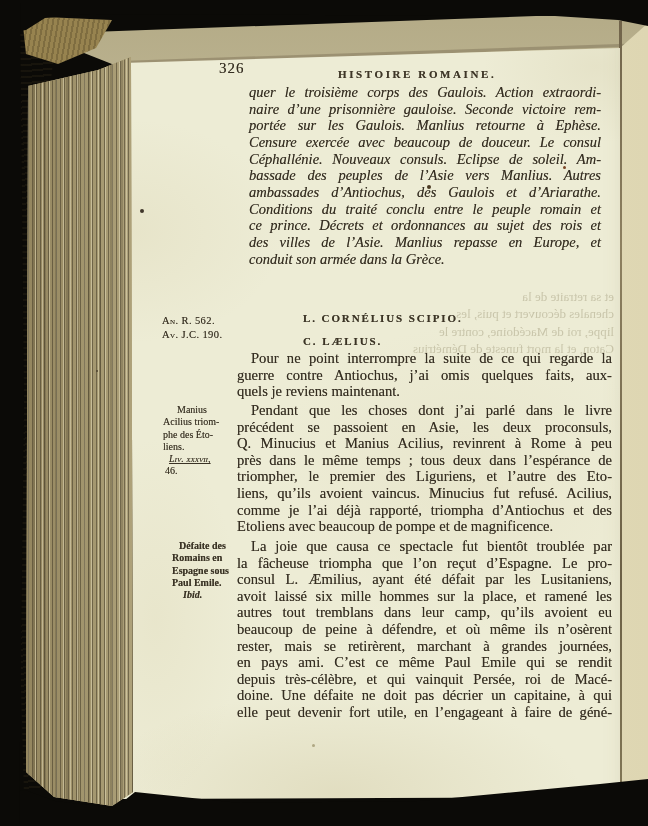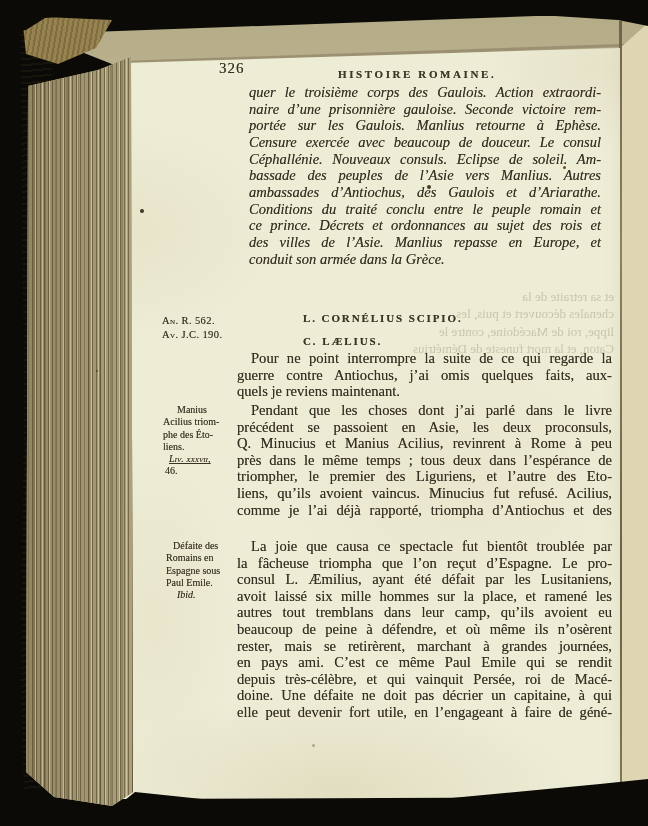--- a/index.html
+++ b/index.html
@@ -59,21 +59,21 @@
 
   .pagenum{left:219px;top:60px;font-size:15px;letter-spacing:1px;}
   .runtitle{left:338px;top:68px;font-size:11px;font-weight:700;letter-spacing:2.6px;color:#3e3627;white-space:nowrap;}
   .summary{left:249px;top:84px;width:352px;font-size:14.5px;line-height:16.65px;font-style:italic;}
   .note{font-size:10px;line-height:12.3px;color:#3a3325;}
   .note-year{left:162px;top:314px;width:70px;font-variant:small-caps;font-size:10.5px;line-height:13.5px;letter-spacing:.4px;}
   .note-triumph{left:163px;top:404px;width:72px;}
   .note-triumph .ln:nth-child(1){padding-left:14px;}
   .note-triumph .ln:nth-child(5){font-style:italic;font-variant:small-caps;padding-left:6px;text-decoration:underline;}
   .note-triumph .ln:nth-child(6){padding-left:2px;}
-  .note-defeat{left:166px;top:540px;width:72px;}
+  .note-defeat{left:172px;top:540px;width:72px;font-weight:bold;}
   .note-defeat .ln:nth-child(1){padding-left:7px;}
   .note-defeat .ln:last-child{font-style:italic;padding-left:11px;}
   .consul{left:278px;font-size:11px;font-weight:700;letter-spacing:1.9px;color:#3b3425;white-space:nowrap;margin-left:25px;}
   .consul1{top:312px;}
   .consul2{top:335px;}
   .para{width:375px;left:237px;font-size:14.6px;line-height:16.6px;}
   .p1{top:350px;}
   .p2{top:402px;}
   .p3{top:538px;}
 
@@ -154,20 +154,21 @@
       <div class="ln last-ln">quels je reviens maintenant.</div>
     </div>
   <div class="txt para p2 justify indent-first">
       <div class="ln">Pendant que les choses dont j’ai parlé dans le livre</div>
       <div class="ln">précédent se passoient en Asie, les deux proconsuls,</div>
       <div class="ln">Q. Minucius et Manius Acilius, revinrent à Rome à peu</div>
       <div class="ln">près dans le même temps ; tous deux dans l’espérance de</div>
       <div class="ln">triompher, le premier des Liguriens, et l’autre des Eto-</div>
       <div class="ln">liens, qu’ils avoient vaincus. Minucius fut refusé. Acilius,</div>
       <div class="ln">comme je l’ai déjà rapporté, triompha d’Antiochus et des</div>
+      <div class="ln last-ln">Etoliens avec beaucoup de pompe et de magnificence.</div>
     </div>
   <div class="txt para p3 justify indent-first cont">
       <div class="ln">La joie que causa ce spectacle fut bientôt troublée par</div>
       <div class="ln">la fâcheuse triompha que l’on reçut d’Espagne. Le pro-</div>
       <div class="ln">consul L. Æmilius, ayant été défait par les Lusitaniens,</div>
       <div class="ln">avoit laissé six mille hommes sur la place, et ramené les</div>
       <div class="ln">autres tout tremblans dans leur camp, qu’ils avoient eu</div>
       <div class="ln">beaucoup de peine à défendre, et où même ils n’osèrent</div>
       <div class="ln">rester, mais se retirèrent, marchant à grandes journées,</div>
       <div class="ln">en pays ami. C’est ce même Paul Emile  qui se rendit</div>

